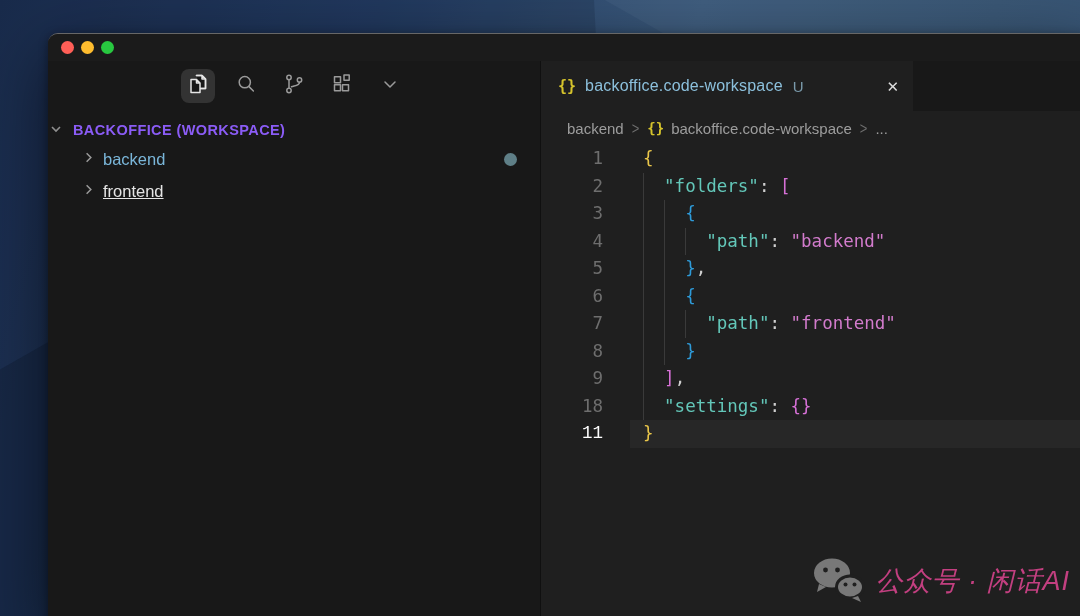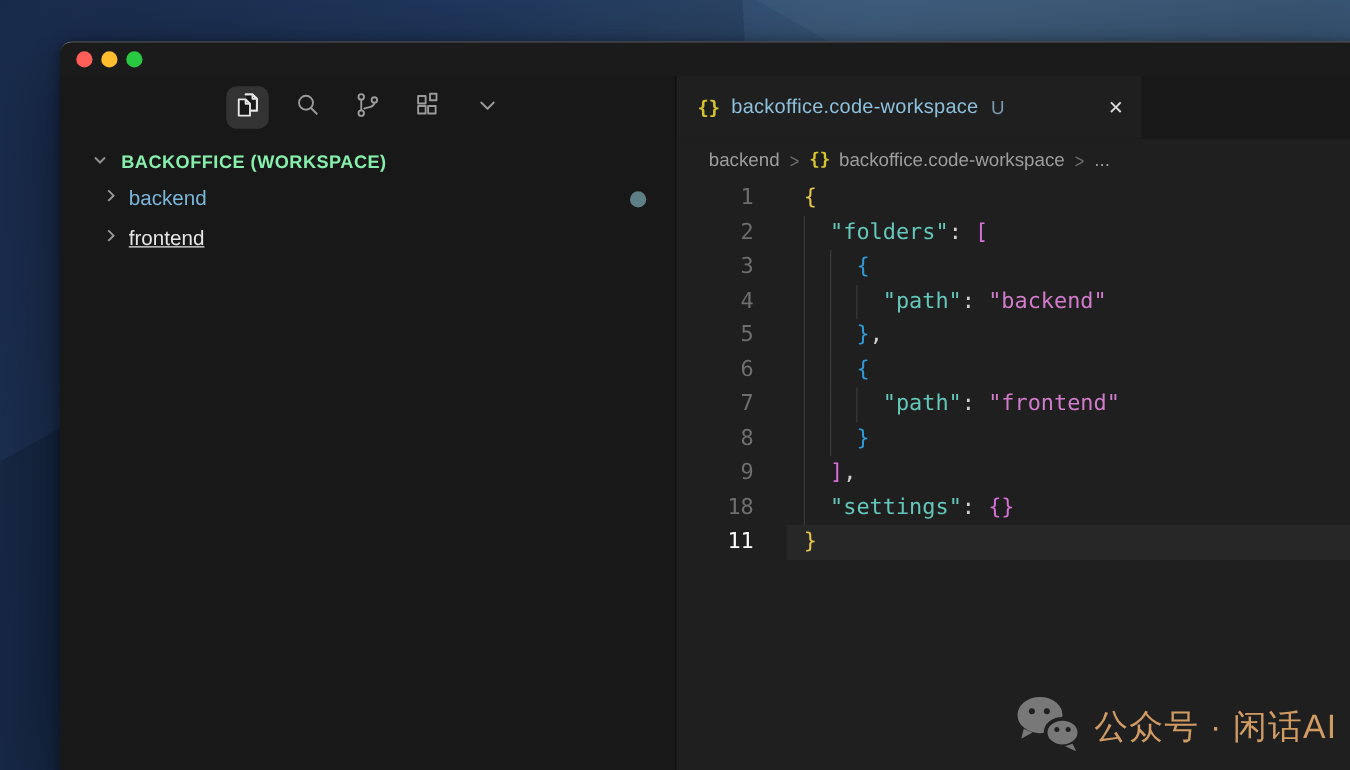--- a/index.html
+++ b/index.html
@@ -25,22 +25,22 @@
   .win-body { display:flex; height:568px; }
 
   
   .sidebar { width:493px; background:#181818; border-right:1px solid #101010; position:relative; flex:none; }
   .activity-row { height:50px; display:flex; align-items:center; justify-content:center; gap:14px; }
   .act-item { width:34px; height:34px; border-radius:8px; display:flex; align-items:center; justify-content:center; cursor:pointer; }
   .act-item svg { stroke:#9a9a9a; fill:none; stroke-width:1.5; stroke-linecap:round; stroke-linejoin:round; }
   .act-item.active { background:#333333; }
   .act-item.active svg { stroke:#e6e6e6; }
 
-  .ws-header { height:26px; margin-top:6px; display:flex; align-items:center; padding-left:24px;
-    color:#86efac; font-weight:bold; font-size:14.5px; letter-spacing:.4px; cursor:pointer; }
+  .ws-header { height:26px; margin-top:6px; display:flex; align-items:center; padding-left:0;
+    color:#8b5cf6; font-weight:bold; font-size:14.5px; letter-spacing:.4px; cursor:pointer; }
   .ws-header svg { stroke:#8f8f8f; fill:none; stroke-width:1.6; margin-right:9px; }
 
   .tree-row { height:32px; display:flex; align-items:center; padding-left:33px; font-size:16.5px; cursor:pointer; position:relative; }
   .tree-row svg { stroke:#9a9a9a; fill:none; stroke-width:1.6; margin-right:7px; flex:none; }
   .tree-row .dot { position:absolute; left:456px; width:13px; height:13px; border-radius:50%; }
 
   
   .editor { flex:1; display:flex; flex-direction:column; background:#1f1f1f; min-width:0; }
   .tabstrip { height:50px; background:#181818; display:flex; flex:none; }
   .tab { width:372px; background:#1f1f1f; display:flex; align-items:center; padding:0 14px 0 17px; cursor:pointer; }
@@ -52,28 +52,28 @@
   .breadcrumb { height:34px; display:flex; align-items:center; padding-left:26px; font-size:15px; color:#9d9d9d; flex:none; }
   .breadcrumb .sep { color:#6e6e6e; font-size:13px; margin:0 8px; transform:scaleY(1.25); display:inline-block; }
   .breadcrumb .json-glyph { font-family:"DejaVu Sans Mono",monospace; font-weight:bold; font-size:14px; margin-right:7px; }
   .crumb { cursor:pointer; }
 
   .code-area { position:relative; flex:1; font-family:"DejaVu Sans Mono",monospace; font-size:17.5px; overflow:hidden; }
   .code-line { position:relative; height:27.5px; line-height:27.5px; display:flex; white-space:pre; }
   .code-line .ln { width:62px; text-align:right; color:#6e6e6e; flex:none; }
   .code-line .lc { padding-left:40px; }
   .code-line.active { background:linear-gradient(to right, transparent 89px, #272727 89px); }
-  .code-line.active .ln { color:#ffffff; }
+  .code-line.active .ln { color:#ffffff;font-family:Liberation Mono, monospace; }
   .guide { position:absolute; top:0; bottom:0; width:1px; background:#3a3a3a; }
   .c-gold { color:#e9c64a; } .c-orchid { color:#d670d6; } .c-blue { color:#2e9bd9; }
   .c-key { color:#63c7b9; } .c-str { color:#d27bcc; } .c-pun { color:#d0d0d0; }
 
   
   .watermark { position:absolute; right:22px; bottom:22px; display:flex; align-items:center; gap:10px; opacity:.8; }
-  .watermark .wm-text { color:#fdba74; font-size:27px; letter-spacing:1px; }
+  .watermark .wm-text { color:#ec4899; font-size:27px; letter-spacing:1px;font-style:italic; }
 </style>
 </head>
 <body>
 
 <div class="desktop">
   <div class="facet f1"></div>
   <div class="facet f2"></div>
   <div class="facet f3"></div>
 
   <div class="window">

